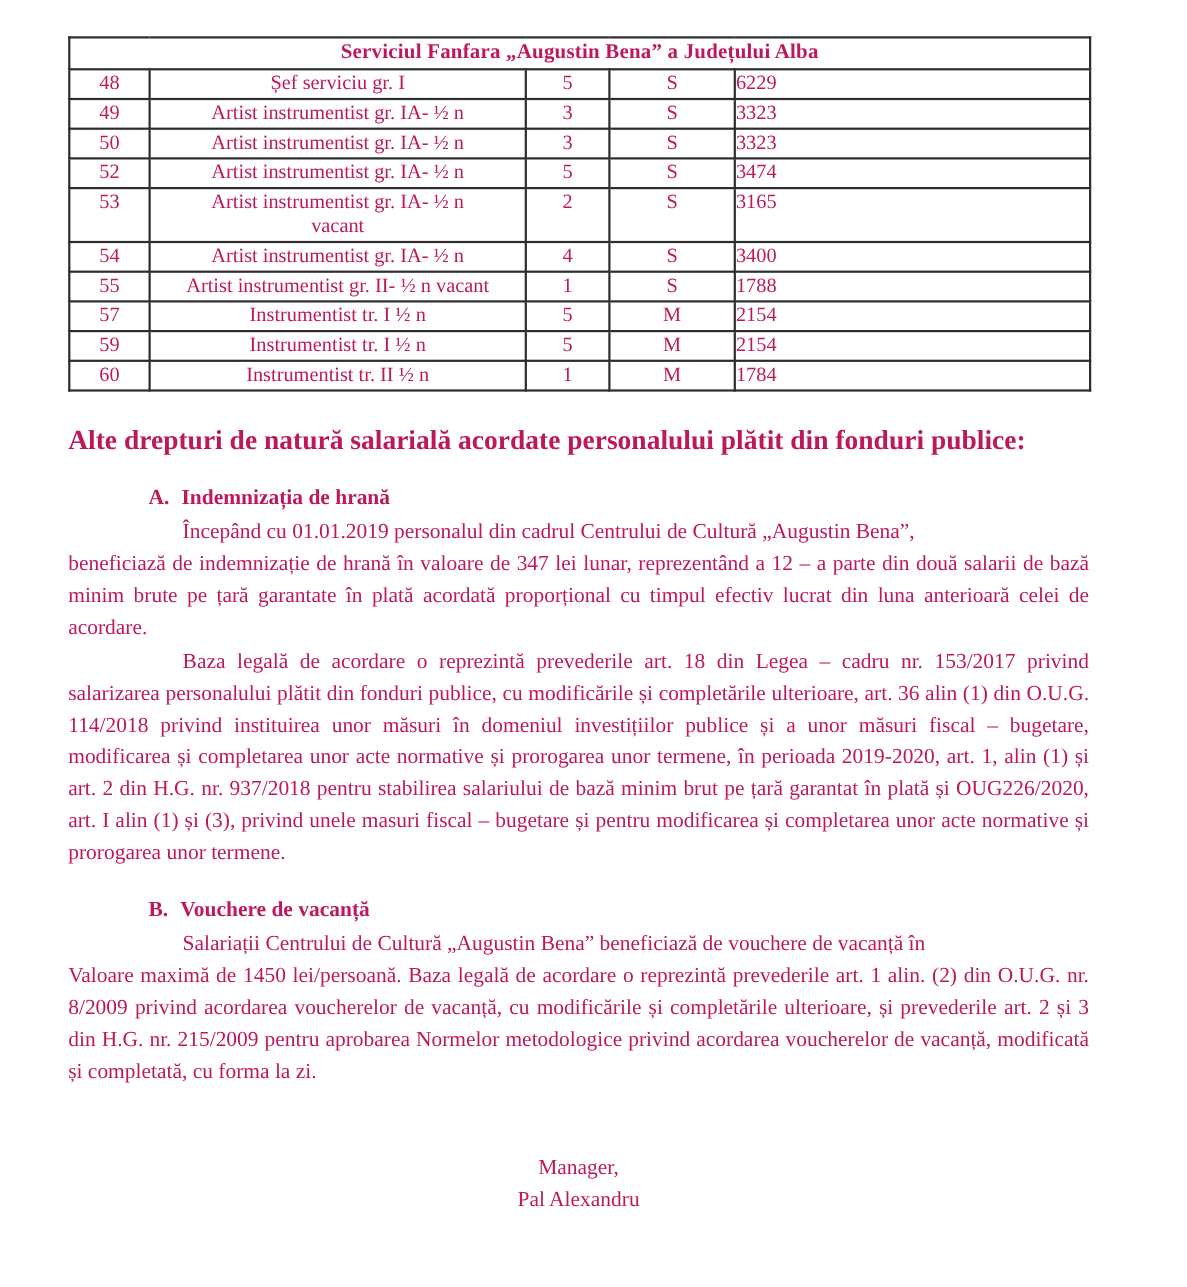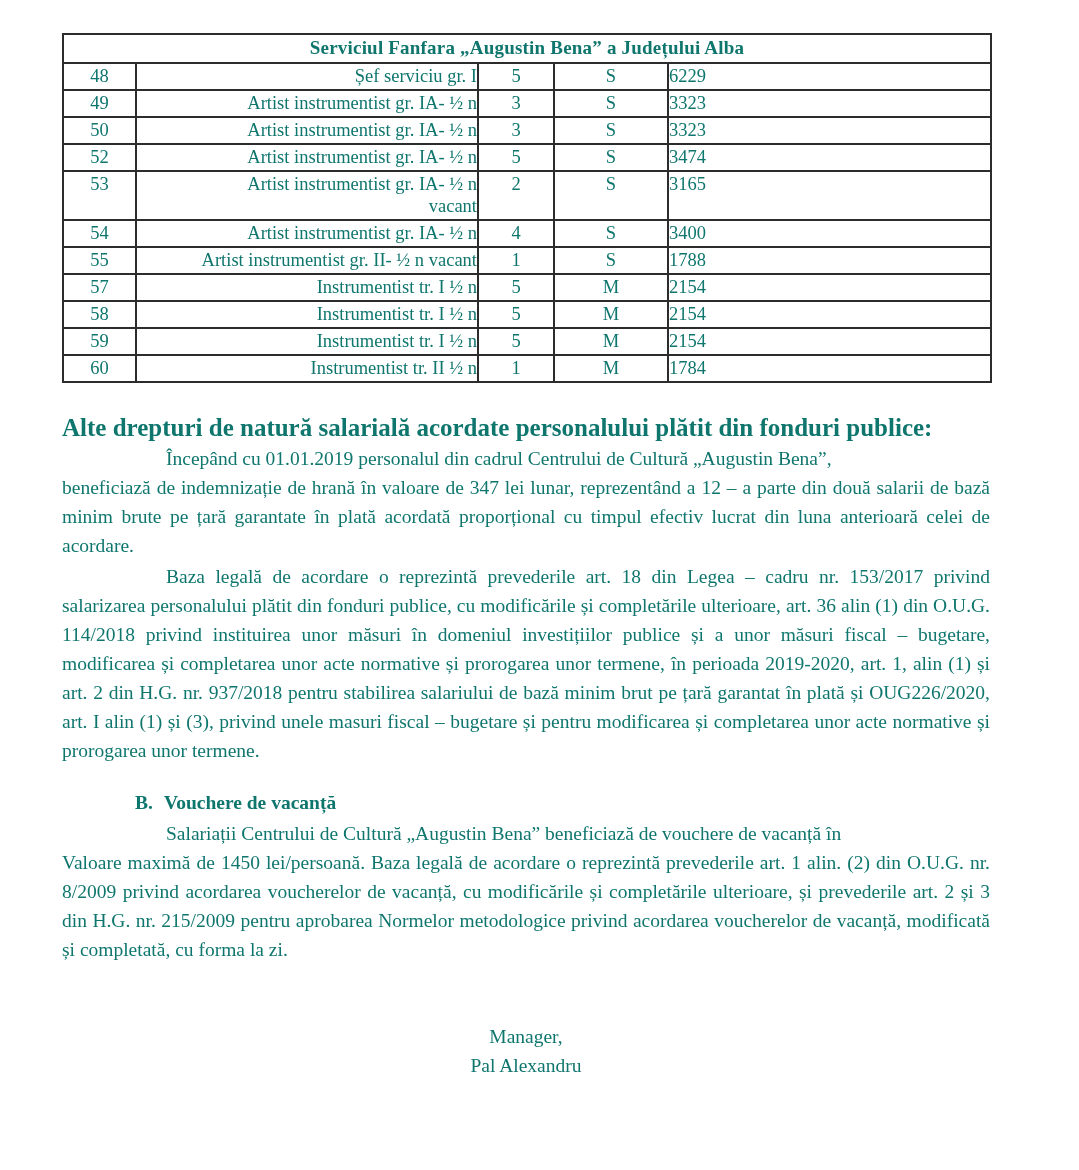--- a/index.html
+++ b/index.html
@@ -2,21 +2,21 @@
 <html lang="ro"><head>
 <meta charset="utf-8">
 <style>
   html, body { margin: 0; padding: 0; background: #ffffff; }
   .page {
     position: relative;
     width: 1079px;
     height: 1170px;
     background: #ffffff;
     font-family: "Liberation Serif", serif;
-    color: #0f766e;
+    color: #be185d;
     overflow: hidden;
     box-sizing: border-box;
   }
   .content {
     padding: 33px 89px 0 62px;
     box-sizing: border-box;
   }
 
   
   table.staff-table {
@@ -36,21 +36,21 @@
     padding: 2px 0 3px 0;
     letter-spacing: 0.2px;
   }
   table.staff-table td {
     font-size: 18.5px;
     line-height: 22px;
     padding: 1px 0 2px 0;
     vertical-align: top;
   }
   td.col-nr     { text-align: center; }
-  td.col-position { text-align: right; padding-left: 7px; padding-right: 2px; white-space: pre-line; margin-left: 41px; }
+  td.col-position { text-align: center; padding-left: 7px; padding-right: 2px; white-space: pre-line; margin-left: 41px; }
   td.col-count  { text-align: center; }
   td.col-level  { text-align: center; }
   td.col-salary { text-align: left; padding-right: 7px; }
 
   
   .main-heading {
     font-weight: bold;
     font-size: 25px;
     line-height: 29px;
     margin: 30px 0 0 0;
@@ -151,45 +151,39 @@
             <td class="col-salary">1788</td>
           </tr>
           <tr>
             <td class="col-nr">57</td>
             <td class="col-position">Instrumentist tr. I ½  n</td>
             <td class="col-count">5</td>
             <td class="col-level">M</td>
             <td class="col-salary">2154</td>
           </tr>
           <tr>
-            <td class="col-nr">58</td>
-            <td class="col-position">Instrumentist tr. I ½  n</td>
-            <td class="col-count">5</td>
-            <td class="col-level">M</td>
-            <td class="col-salary">2154</td>
-          </tr>
-          <tr>
             <td class="col-nr">59</td>
             <td class="col-position">Instrumentist tr. I ½  n</td>
             <td class="col-count">5</td>
             <td class="col-level">M</td>
             <td class="col-salary">2154</td>
           </tr>
           <tr>
             <td class="col-nr">60</td>
             <td class="col-position">Instrumentist tr. II ½  n</td>
             <td class="col-count">1</td>
             <td class="col-level">M</td>
             <td class="col-salary">1784</td>
           </tr>
         </tbody>
     </table>
 
     <p class="main-heading">Alte drepturi de natură salarială acordate personalului plătit din fonduri publice:</p>
 
+    <p class="section-heading"><span class="label">A.</span><span>Indemnizația de hrană</span></p>
 
     <p class="para indent"><span>Începând cu 01.01.2019 personalul din cadrul Centrului de Cultură „Augustin Bena”,</span><br><span>beneficiază de indemnizație de hrană în valoare de 347 lei lunar, reprezentând a 12 – a parte din două salarii de bază minim brute pe țară garantate în plată acordată proporțional cu timpul efectiv lucrat din luna anterioară celei de acordare.</span></p>
 
     <p class="para indent">Baza legală de acordare o reprezintă prevederile art. 18 din Legea – cadru nr. 153/2017 privind salarizarea personalului plătit din fonduri publice, cu modificările și completările ulterioare, art. 36 alin (1) din O.U.G. 114/2018 privind instituirea unor măsuri în domeniul investițiilor publice și a unor măsuri fiscal – bugetare, modificarea și completarea unor acte normative și prorogarea unor termene, în perioada 2019-2020,  art. 1, alin (1) și art. 2 din H.G. nr. 937/2018 pentru stabilirea salariului de bază minim brut pe țară garantat în plată și OUG226/2020, art. I alin (1) și (3), privind unele masuri fiscal – bugetare și pentru modificarea și completarea unor acte normative și prorogarea unor termene.</p>
 
     <p class="section-heading"><span class="label">B.</span><span>Vouchere de vacanță</span></p>
 
     <p class="para indent"><span>Salariații Centrului de Cultură „Augustin Bena” beneficiază de vouchere de vacanță în</span><br><span>Valoare maximă de 1450 lei/persoană. Baza legală de acordare o reprezintă prevederile art. 1 alin. (2) din O.U.G. nr. 8/2009 privind acordarea voucherelor de vacanță, cu modificările și completările ulterioare, și prevederile art. 2 și 3 din H.G. nr. 215/2009 pentru aprobarea Normelor metodologice privind acordarea voucherelor de vacanță, modificată și completată, cu forma la zi.</span></p>
 
     <div class="signature">

